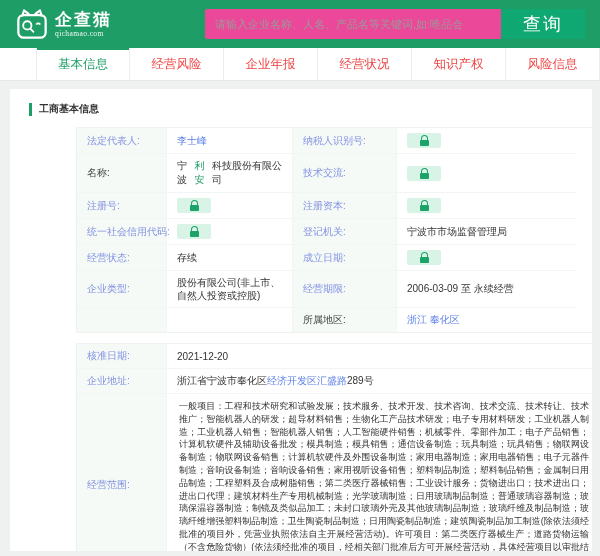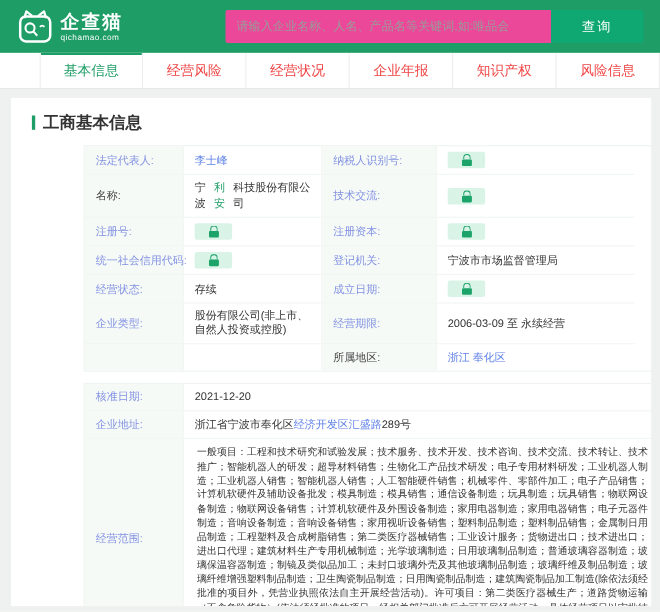--- a/index.html
+++ b/index.html
@@ -3,45 +3,45 @@
 <meta charset="utf-8">
 <style>
   * { margin:0; padding:0; box-sizing:border-box; }
   html,body { width:600px; height:556px; overflow:hidden; background:#EEF1EF;
               font-family:"Liberation Sans", sans-serif; }
 
   
   .header { position:relative; height:48px; background:#1E9D66; }
   .brand { position:absolute; left:16px; top:8px; display:flex; align-items:center; cursor:pointer; }
   .brand svg { width:32px; height:32px; }
-  .brand-text { margin-left:7px; color:#fff; }
+  .brand-text { margin-left:7px; color:#fff;font-family:Liberation Serif, serif; }
   .brand-name { font-size:17px; font-weight:bold; letter-spacing:2px; line-height:19px; }
   .brand-domain { font-size:7.5px; letter-spacing:.4px; opacity:.95; }
   .searchbar { position:absolute; left:205px; top:9px; display:flex; }
   .searchbar input { width:296px; height:30px; border:none; outline:none; background:#ec4899;
                      border-radius:2px 0 0 2px; padding:0 10px; font-size:11px; color:#333;
                      font-family:"Liberation Sans", sans-serif; }
   .searchbar input::placeholder { color:#9a9a9a; }
   .search-btn { width:84px; height:30px; border:none; background:#0FA873; color:#fff;
-                font-size:12px; border-radius:0 2px 2px 0; cursor:pointer; letter-spacing:2px;
+                font-size:18px; border-radius:0 2px 2px 0; cursor:pointer; letter-spacing:2px;
                 font-family:Liberation Sans, sans-serif; }
 
   
   .tabs { height:33px; background:#fff; display:flex; padding-left:36px;
           border-bottom:1px solid #e8e8e8; }
   .tab { width:96px; line-height:32px; text-align:center; font-size:12.5px; color:#ef4444;
          border-right:1px solid #ededed; cursor:pointer; }
   .tab:first-child { border-left:1px solid #ededed; }
   .tab.active { color:#1E9D66; box-shadow:inset 0 2px 0 #1E9D66; }
 
   
   .card { margin:8px 8px 0 10px; width:582px; height:462px; background:#fff; overflow:hidden; }
   .section-head { display:flex; align-items:center; margin:13px 0 0 19px; }
   .section-bar { width:3px; height:13px; background:#1E9D66; margin-right:7px; }
-  .section-title { font-size:15px; font-weight:bold; color:#333; }
+  .section-title { font-size:10px; font-weight:bold; color:#333; }
 
   
   .tbl { margin-left:66px; width:526px; display:grid; border:1px solid #EEF3F0; }
   .t1 { margin-top:11px; grid-template-columns:90px 126px 104px 180px; }
   .t2 { margin-top:10px; grid-template-columns:90px 1fr; }
   .tbl > div { border-right:1px solid #F1F5F3; border-bottom:1px solid #F1F5F3;
                display:flex; align-items:center; min-height:24px; }
   .t1 > div:nth-child(4n) { border-right:none;text-align:center; }
   .t1 > div:nth-last-child(-n+4) { border-bottom:none; }
   .t2 > div:nth-child(2n) { border-right:none; }
@@ -85,22 +85,22 @@
   </div>
   <div class="searchbar">
     <input type="text" placeholder="请输入企业名称、人名、产品名等关键词,如:唯品会" style="">
     <button class="search-btn">查询</button>
   </div>
 </div>
 
 <div class="tabs">
   <div class="tab active">基本信息</div>
   <div class="tab">经营风险</div>
+  <div class="tab">企业年报</div>
   <div class="tab">经营状况</div>
-  <div class="tab">企业年报</div>
   <div class="tab">知识产权</div>
   <div class="tab">风险信息</div>
 </div>
 
 <div class="card">
 
   <div class="section-head">
     <div class="section-bar"></div>
     <div class="section-title">工商基本信息</div>
   </div>

